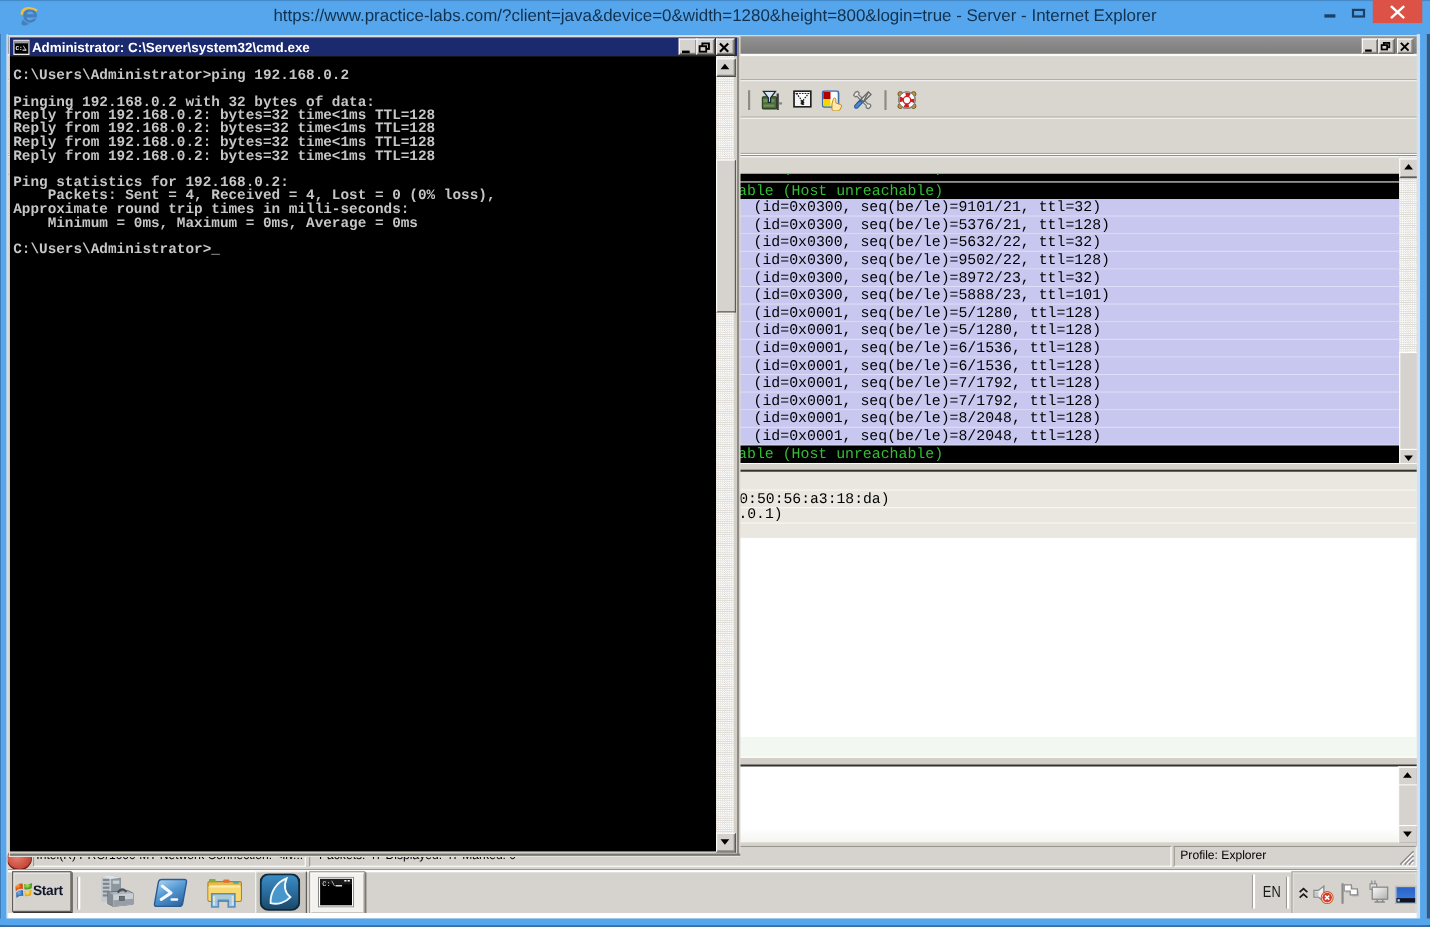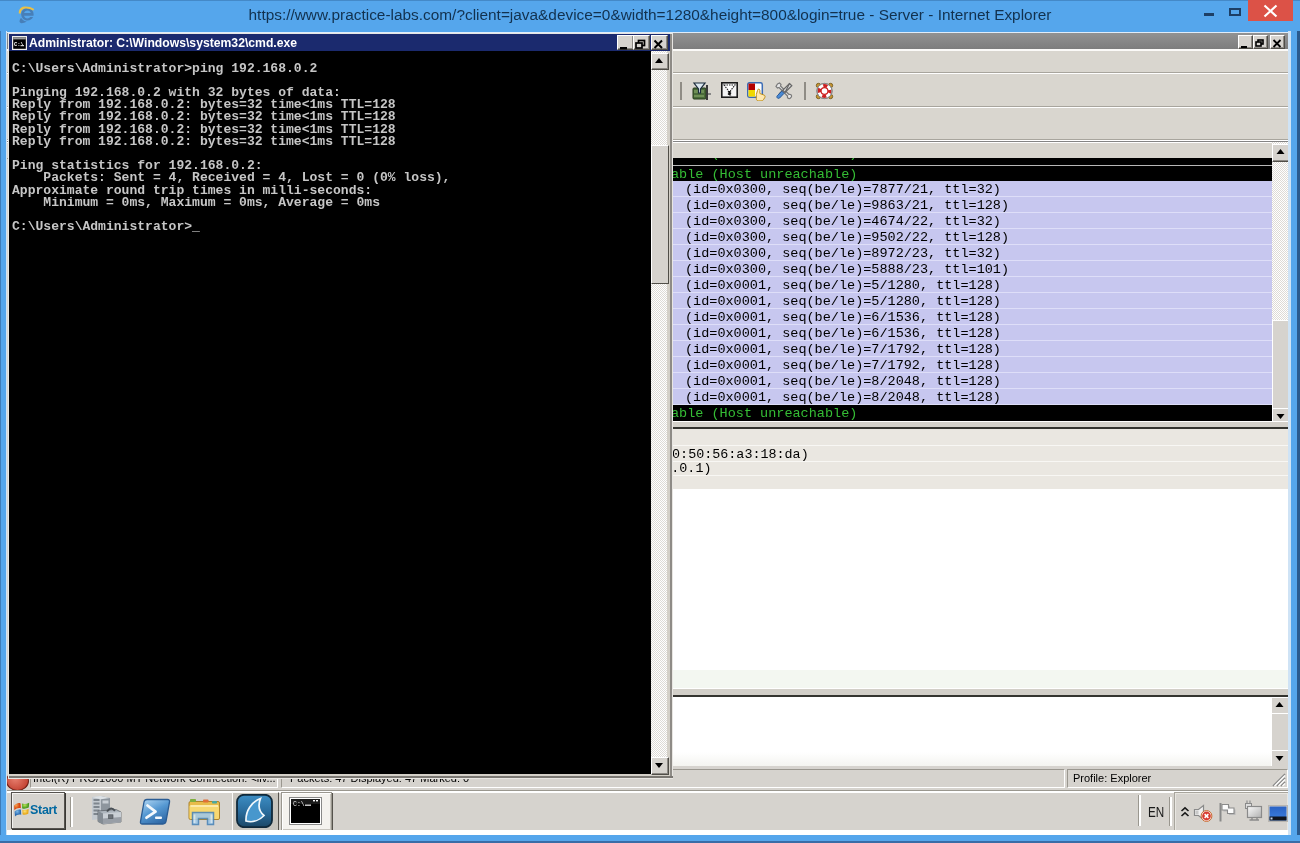--- a/index.html
+++ b/index.html
@@ -105,27 +105,27 @@
 
 <div id="rows">
 <div class="krow" style="top:158px;height:7px;overflow:hidden;">
       <span style="top:-12px;">able (Host unreachable)</span>
     </div>
 <div class="abs" style="left:9px;top:165px;width:1263px;height:1px;background:#b8b8b8;"></div>
 <div class="krow" style="top:166px;height:15px;">
       <span style="top:1px;">able (Host unreachable)</span>
     </div>
 <div class="prow" style="top:181px;">
-      <span>(id=0x0300, seq(be/le)=7877/21, ttl=32)</span>
+      <span>(id=0x0300, seq(be/le)=9101/21, ttl=32)</span>
     </div>
 <div class="prow" style="top:197px;">
-      <span>(id=0x0300, seq(be/le)=9863/21, ttl=128)</span>
+      <span>(id=0x0300, seq(be/le)=5376/21, ttl=128)</span>
     </div>
 <div class="prow" style="top:213px;">
-      <span>(id=0x0300, seq(be/le)=4674/22, ttl=32)</span>
+      <span>(id=0x0300, seq(be/le)=5632/22, ttl=32)</span>
     </div>
 <div class="prow" style="top:229px;">
       <span>(id=0x0300, seq(be/le)=9502/22, ttl=128)</span>
     </div>
 <div class="prow" style="top:245px;">
       <span>(id=0x0300, seq(be/le)=8972/23, ttl=32)</span>
     </div>
 <div class="prow" style="top:261px;">
       <span>(id=0x0300, seq(be/le)=5888/23, ttl=101)</span>
     </div>
@@ -216,21 +216,21 @@
 <div class="abs" style="left:9px;top:776px;width:664px;height:2px;background:#7a7772;"></div>
 <div class="abs" style="left:9px;top:34px;width:661px;height:17px;background:#1b2a6e;"></div>
 
 <svg class="abs" style="left:12px;top:36px;" width="15" height="14" viewBox="0 0 15 14">
   <rect x="0" y="0" width="15" height="14" fill="#f0efed"></rect>
   <rect x="1.2" y="1.2" width="12.6" height="11.6" fill="#000"></rect>
   <rect x="1.2" y="1.2" width="12.6" height="2.2" fill="#9a9a9a"></rect>
   <text x="2" y="9.5" font-family="Liberation Mono,monospace" font-size="5.5" font-weight="bold" fill="#fff">C:\</text>
   <rect x="8.5" y="9" width="3.5" height="1.2" fill="#d0d0d0"></rect>
 </svg>
-<div class="abs" style="left:29px;top:36px;font-size:12.2px;font-weight:bold;color:#ffffff;white-space:pre;">Administrator: C:\Windows\system32\cmd.exe</div>
+<div class="abs" style="left:29px;top:36px;font-size:12.2px;font-weight:bold;color:#ffffff;white-space:pre;">Administrator: C:\Server\system32\cmd.exe</div>
 
 <div class="abs b3d" style="left:617px;top:35px;width:15px;height:13px;"><svg width="13" height="11">
       <rect x="2" y="8" width="7" height="2.4" fill="#000"></rect>
     </svg></div>
 <div class="abs b3d" style="left:633px;top:35px;width:15px;height:13px;"><svg width="13" height="11">
       <rect x="4.5" y="1.5" width="6" height="5" fill="none" stroke="#000" stroke-width="1.7"></rect>
       <rect x="2" y="4" width="6" height="5" fill="#d6d3ce" stroke="#000" stroke-width="1.7"></rect>
     </svg></div>
 <div class="abs b3d" style="left:651px;top:35px;width:15px;height:13px;"><svg width="13" height="11">
       <path d="M2.5 1.5 L10 9 M10 1.5 L2.5 9" stroke="#000" stroke-width="2"></path>
@@ -283,21 +283,21 @@
    <radialGradient id="wfy" cx="0.4" cy="0.4">
         <stop offset="0" stop-color="#fce27a"></stop>
         <stop offset="1" stop-color="#e8a818"></stop>
       </radialGradient>
   </defs>
   <path d="M1 5.8 C3.2 3.4 5.4 2.6 7.6 3.4 L7.9 8.3 C5.6 7.6 3.4 8.2 1.4 10.2 Z" fill="url(#wfr)"></path>
   <path d="M8.9 3.6 C11.2 4.4 13.6 4.1 16.2 2.8 L15.8 7.6 C13.4 8.7 11.2 8.9 9.2 8.4 Z" fill="url(#wfg)"></path>
   <path d="M1.6 11.5 C3.6 9.6 5.7 9 7.9 9.6 L8.2 14.7 C6 14 4 14.6 2 16.4 Z" fill="url(#wfb)"></path>
   <path d="M9.3 9.7 C11.3 10.2 13.4 10 15.7 8.9 L15.3 13.8 C13.2 14.8 11.3 15 9.6 14.6 Z" fill="url(#wfy)"></path>
 </svg>
-<div class="abs" style="left:30px;top:803px;font-size:12.5px;font-weight:bold;letter-spacing:-0.3px;color:#0369a1;">Start</div>
+<div class="abs" style="left:30px;top:803px;font-size:12.5px;font-weight:bold;letter-spacing:-0.3px;color:#0f172a;">Start</div>
 
 <div class="abs" style="left:70px;top:797px;width:2px;height:30px;background:#ffffff;border-left:1px solid #9a978f;"></div>
 
 <svg class="abs" style="left:88px;top:794px;" width="36" height="34" viewBox="0 0 36 34">
   <path d="M4 3 L13 2 L13 25 L4 26 Z" fill="#c3c9cf"></path>
   <path d="M13 2 L22 4 L22 27 L13 25 Z" fill="#8d959d"></path>
   <path d="M4 3 L13 2 L22 4 L13 5.2 Z" fill="#dde2e6"></path>
   <g fill="#7e868e">
       <rect x="5.5" y="5" width="6" height="2"></rect>
       <rect x="5.5" y="8.5" width="6" height="2"></rect>

